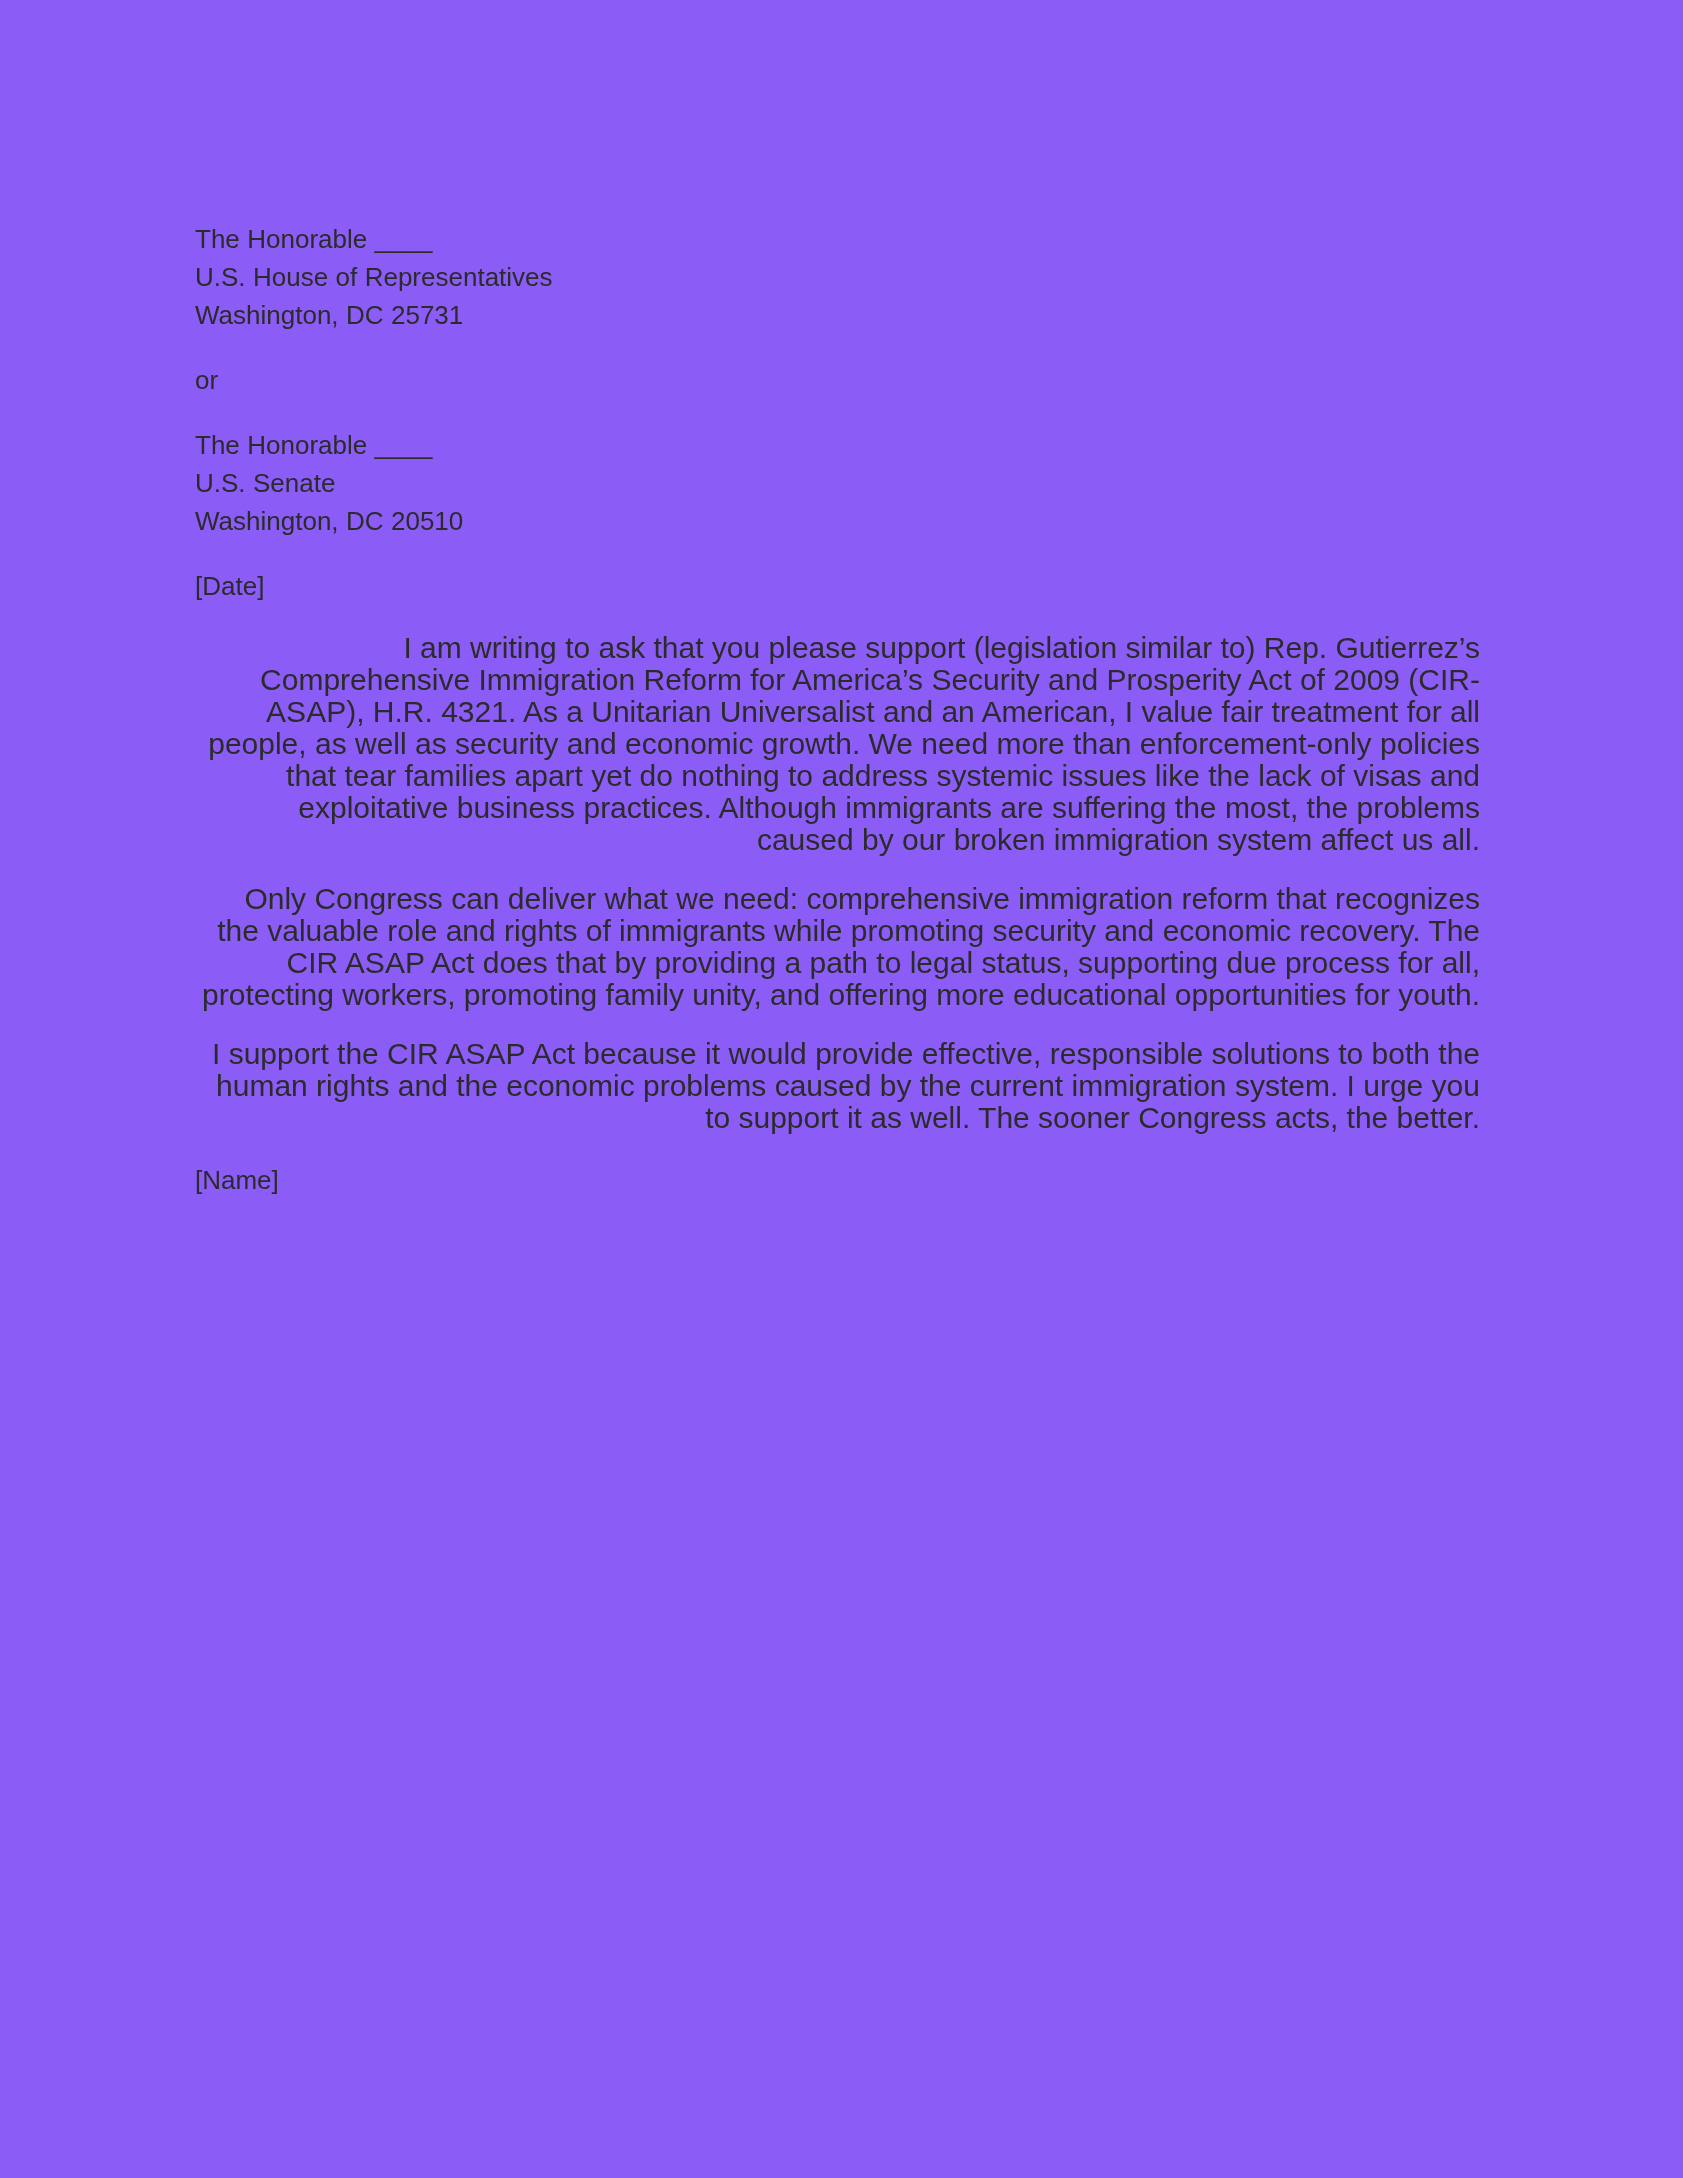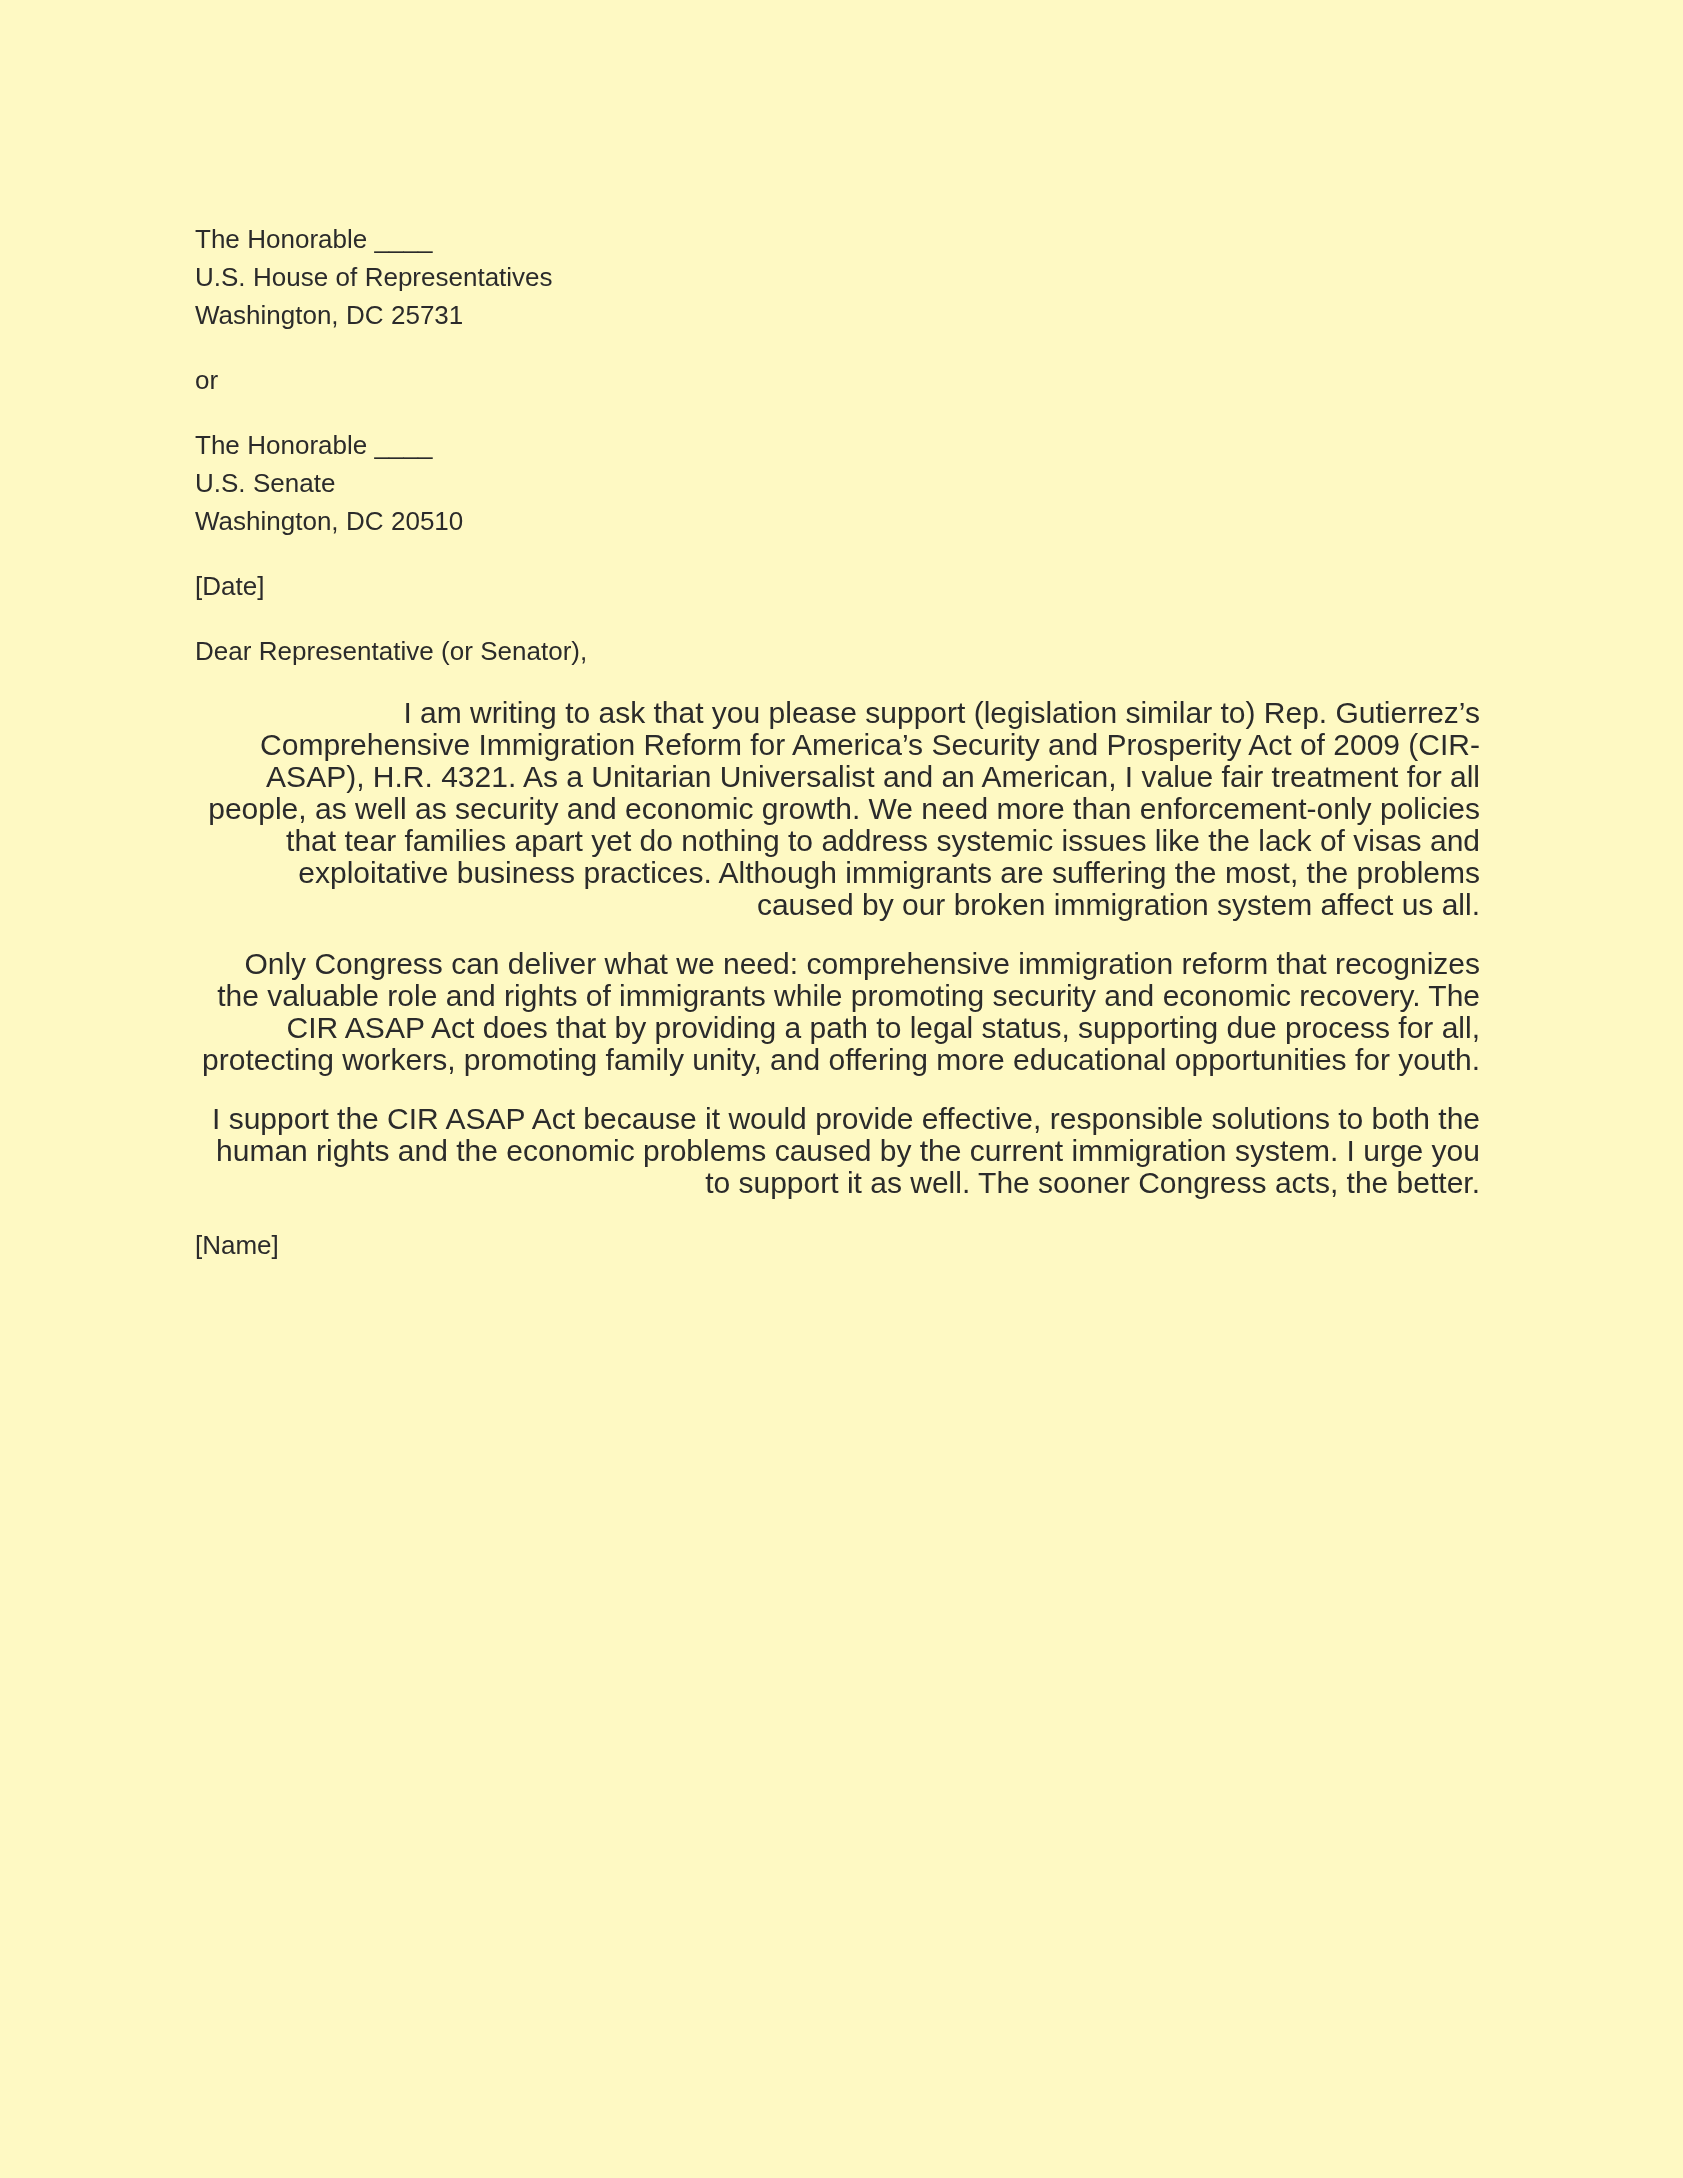--- a/index.html
+++ b/index.html
@@ -11,21 +11,21 @@
     width: 1683px;
     height: 2178px;
     font-family: "Liberation Sans", sans-serif;
     color: #2b2b2b;
     -webkit-font-smoothing: antialiased;
   }
   .page {
     position: relative;
     width: 1683px;
     height: 2178px;
-    background: #fef9c3;
+    background: #8b5cf6;
     box-sizing: border-box;
   }
   .letter {
     position: absolute;
     left: 195px;
     top: 220px;
     width: 1285px;
   }
   .block {
     font-size: 26px;
@@ -67,21 +67,20 @@
     <div class="block">or</div>
 
     <div class="block">
       <span class="addr-line">The Honorable ____</span>
       <span class="addr-line">U.S. Senate</span>
       <span class="addr-line">Washington, DC 20510</span>
     </div>
 
     <div class="block">[Date]</div>
 
-    <div class="block">Dear Representative (or Senator),</div>
 
     <p class="para">I am writing to ask that you please support (legislation similar to) Rep. Gutierrez’s Comprehensive Immigration Reform for America’s Security and Prosperity Act of 2009 (CIR-ASAP), H.R. 4321. As a Unitarian Universalist and an American, I value fair treatment for all people, as well as security and economic growth. We need more than enforcement-only policies that tear families apart yet do nothing to address systemic issues like the lack of visas and exploitative business practices. Although immigrants are suffering the most, the problems caused by our broken immigration system affect us all.</p>
 
     <p class="para">Only Congress can deliver what we need: comprehensive immigration reform that recognizes the valuable role and rights of immigrants while promoting security and economic recovery. The CIR ASAP Act does that by providing a path to legal status, supporting due process for all, protecting workers, promoting family unity, and offering more educational opportunities for youth.</p>
 
     <p class="para">I support the CIR ASAP Act because it would provide effective, responsible solutions to both the human rights and the economic problems caused by the current immigration system. I urge you to support it as well. The sooner Congress acts, the better.</p>
 
 
     <div class="block">
       <span class="sig-line">[Name]</span>

